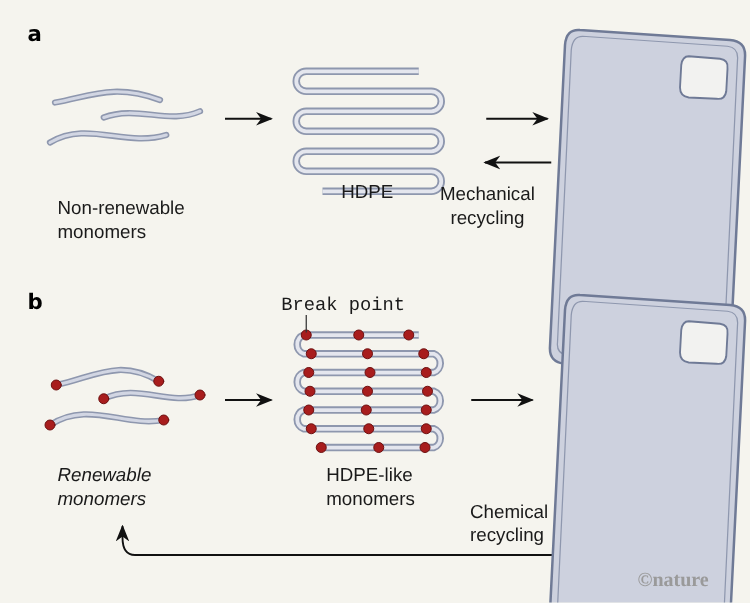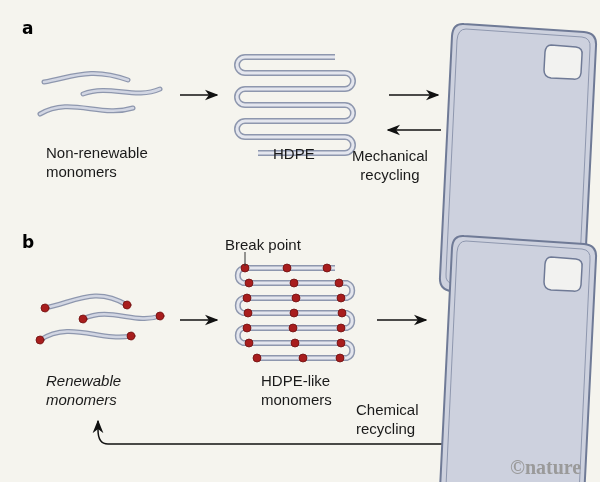--- a/index.html
+++ b/index.html
@@ -1,20 +1,20 @@
 <!DOCTYPE html>
 <html><head>
 <meta charset="utf-8">
 <style>
   html, body { margin: 0; padding: 0; }
   body { width: 600px; height: 482px; background: #f5f4ee; overflow: hidden; position: relative; font-family: "Liberation Sans", sans-serif; }
   svg { position: absolute; left: 0; top: 0; }
   .lbl { position: absolute; font-size: 15px; color: #1a1a1a; line-height: 19px; white-space: pre-line; }
   .panel { position: absolute; font-size: 17px; font-weight: bold; font-family: "DejaVu Sans", sans-serif; color: #000; }
-  .credit { position: absolute; font-family: "Liberation Serif", serif; font-weight: bold; font-size: 20px; color: #9a9a9a; }
+  .credit { position: absolute; font-family: "Liberation Serif", serif; font-weight: bold; font-size: 16px; color: #9a9a9a; }
 </style>
 </head>
 <body>
 
 <svg width="600" height="482" viewBox="0 0 600 482">
   <defs>
     <marker id="ah" viewBox="0 0 10 10" refX="9" refY="5" markerWidth="9" markerHeight="9" orient="auto-start-reverse">
       <path d="M0,1 L10,5 L0,9 L3,5 Z" fill="#111"></path>
     </marker>
     <g id="phone">
@@ -105,28 +105,28 @@
     </g>
   </g>
   <line x1="245" y1="252" x2="245" y2="266" stroke="#333" stroke-width="1"></line>
 
   <g transform="translate(454,236)">
     <use href="#phone"></use>
   </g>
 </svg>
 
 <div class="panel" style="left:22px;top:18px;">a</div>
-<div class="lbl" style="left:46px;top:143px;">Non-renewable
+<div class="lbl" style="left:46px;top:157px;">Non-renewable
 monomers</div>
 <div class="lbl" style="left:273px;top:144px;">HDPE</div>
 <div class="lbl" style="left:352px;top:146px;text-align:center;">Mechanical
 recycling</div>
 
 <div class="panel" style="left:22px;top:232px;">b</div>
-<div class="lbl" style="left:225px;top:235px;">Break point</div>
+<div class="lbl" style="left:225px;top:235px;font-family:Liberation Mono, monospace;">Break point</div>
 <div class="lbl" style="left:46px;top:371px;font-style:italic;">Renewable
 monomers</div>
 <div class="lbl" style="left:261px;top:371px;">HDPE-like
 monomers</div>
-<div class="lbl" style="left:356px;top:400px;">Chemical
+<div class="lbl" style="left:376px;top:400px;">Chemical
 recycling</div>
 
 <div class="credit" style="left:510px;top:456px;">©nature</div>
 
 </body></html>

